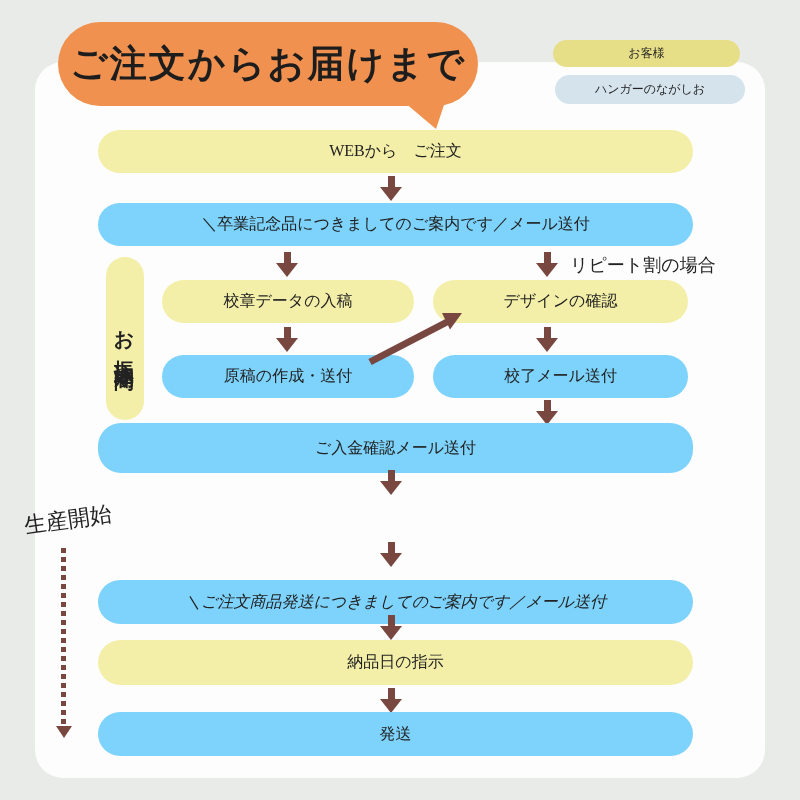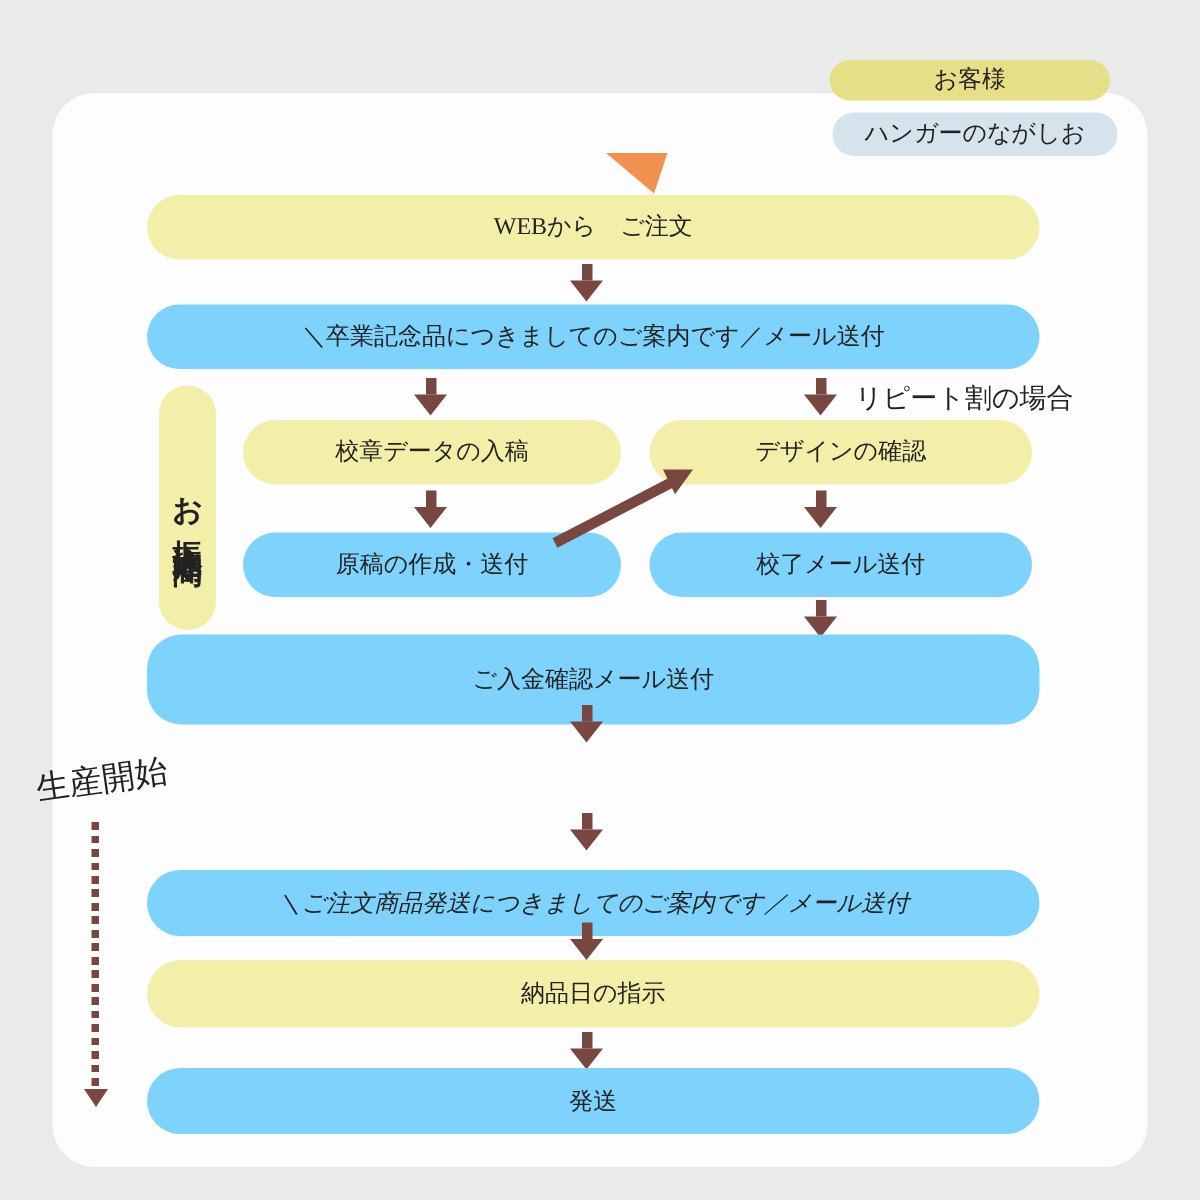--- a/index.html
+++ b/index.html
@@ -27,21 +27,21 @@
     position:absolute;display:flex;align-items:center;justify-content:center;
     border-radius:23px;font-size:16px;color:#222;white-space:nowrap;
   }
   .yellow{background:#f4efa8;}
   .blue{background:#7dd3fc;}
   .full{left:98px;width:595px;height:43px;}
   .colL{left:162px;width:252px;height:43px;}
   .colR{left:433px;width:255px;height:43px;}
   .legend-pill{
     position:absolute;display:flex;align-items:center;justify-content:center;
-    font-size:16px;color:#222;white-space:nowrap;
+    font-size:12px;color:#222;white-space:nowrap;
   }
   .legend-yellow{left:553px;top:40px;width:187px;height:27px;border-radius:14px;background:#e7df87;}
   .legend-blue{left:555px;top:75px;width:190px;height:29px;border-radius:15px;background:#d5e3ec;text-align:center;}
   .vpill{
     position:absolute;left:106px;top:257px;width:38px;height:163px;
     background:#f4efa8;border-radius:19px;
     display:flex;align-items:center;justify-content:center;
     writing-mode:vertical-rl;text-orientation:upright;
     font-size:20px;font-weight:bold;letter-spacing:4px;color:#222;
   }
@@ -69,20 +69,23 @@
 </head>
 <body>
 
 <div class="canvas">
 
   <div class="card"></div>
 
   <svg class="bubble-tail" width="50" height="28" viewBox="0 0 50 28">
     <polygon points="6,0 47,0 38,27" fill="#f0914f"></polygon>
   </svg>
+  <div class="bubble">
+    <span>ご注文からお届けまで</span>
+  </div>
 
   <div class="legend-pill legend-yellow">
     <span>お客様</span>
   </div>
   <div class="legend-pill legend-blue">
     <span>ハンガーのながしお</span>
   </div>
 
   <div class="pill yellow full" style="top:130px;">WEBから　ご注文</div>
 
@@ -123,21 +126,21 @@
   <svg class="diag" width="115" height="70" viewBox="0 0 115 70">
     <line x1="15" y1="62" x2="93" y2="21.5" stroke="#784740" stroke-width="7"></line>
     <polygon points="107,13 95,29.5 87,13" fill="#784740"></polygon>
   </svg>
 
   <div class="arr" style="left:536px;top:400px;">
       <div class="stem"></div>
       <div class="head"></div>
     </div>
 
-  <div class="pill blue full" style="top:423px;height:60px;">ご入金確認メール送付</div>
+  <div class="pill blue full" style="top:423px;height:50px;">ご入金確認メール送付</div>
 
   <div class="arr" style="left:380px;top:470px;">
       <div class="stem"></div>
       <div class="head"></div>
     </div>
 
   <div class="prod-start">生産開始</div>
 
   <div class="dotline"></div>
   <div class="dothead"></div>

